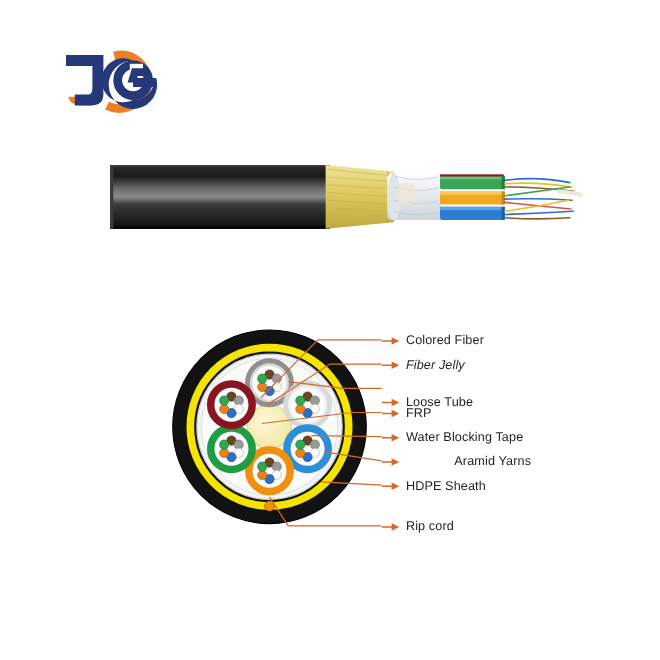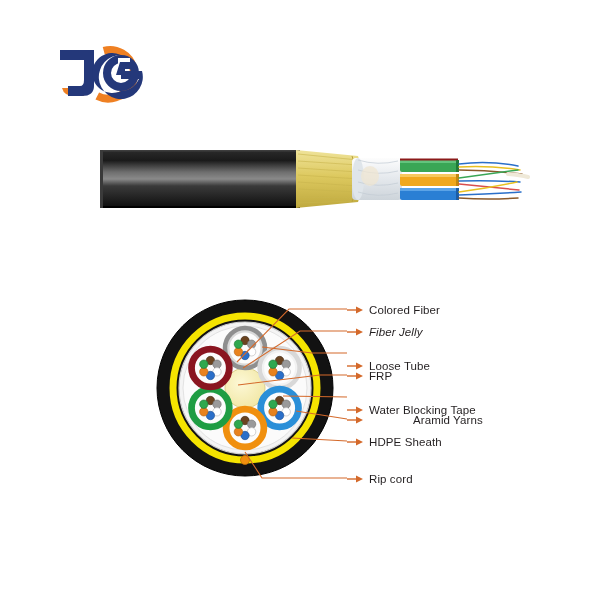--- a/index.html
+++ b/index.html
@@ -338,21 +338,21 @@
     </div>
 
     <div class="callout-row" style="top:72px;left:0;justify-content:center;">
       <svg class="callout-arrow" viewBox="0 0 16 10">
         <line x1="0" y1="5" x2="10" y2="5" stroke="#d4692a" stroke-width="1.4"></line>
         <polygon points="9,1.6 16,5 9,8.4" fill="#d4692a"></polygon>
       </svg>
       <span class="callout-text">FRP</span>
     </div>
 
-    <div class="callout-row" style="top:94px;left:0;margin-top:12px;">
+    <div class="callout-row" style="top:94px;left:0;">
       <svg class="callout-arrow" viewBox="0 0 16 10">
         <line x1="0" y1="5" x2="10" y2="5" stroke="#d4692a" stroke-width="1.4"></line>
         <polygon points="9,1.6 16,5 9,8.4" fill="#d4692a"></polygon>
       </svg>
       <span class="callout-text">Water Blocking Tape</span>
     </div>
 
     <div class="callout-row" style="top:116px;left:0;gap:44px;">
       <svg class="callout-arrow" viewBox="0 0 16 10">
         <line x1="0" y1="5" x2="10" y2="5" stroke="#d4692a" stroke-width="1.4"></line>

